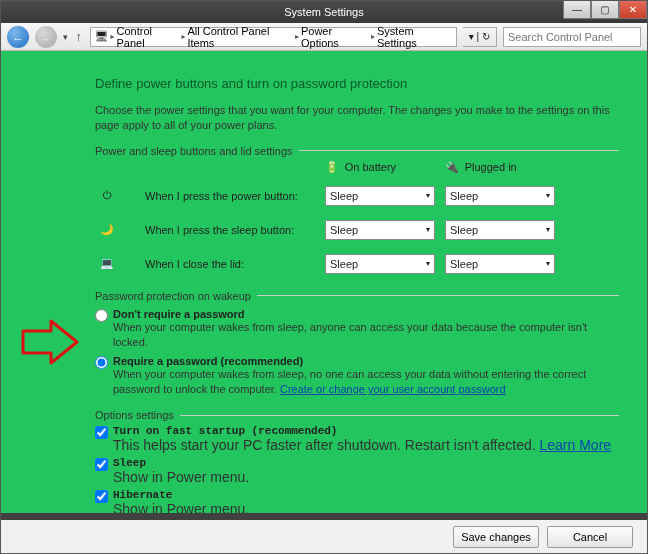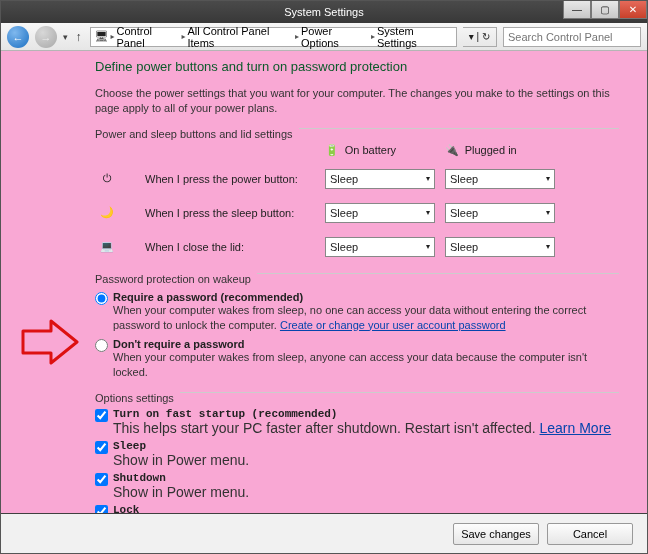--- a/index.html
+++ b/index.html
@@ -1,53 +1,53 @@
 <!DOCTYPE html>
 <html><head>
 <meta charset="utf-8">
 <style>
 * { box-sizing: border-box; margin: 0; padding: 0; font-family: "Segoe UI", Tahoma, sans-serif; }
 body { background: #ccc; width: 648px; height: 554px; overflow: hidden; font-size: 11px; color: #222; }
-.window { background: #f9a8d4; width: 648px; height: 554px; display: flex; flex-direction: column; border: 1px solid #555; }
+.window { background: #22c55e; width: 648px; height: 554px; display: flex; flex-direction: column; border: 1px solid #555; }
 .titlebar { height: 22px; background: linear-gradient(#4a4a4a,#383838); display: flex; align-items: center; justify-content: center; position: relative; }
 .titlebar-text { color: #fff; font-size: 11px; }
 .win-controls { position: absolute; right: 0; top: 0; display: flex; }
 .win-btn { width: 28px; height: 18px; background: linear-gradient(#e8e8e8,#c8c8c8); border: 1px solid #777; border-top: none; display: flex; align-items: center; justify-content: center; font-size: 10px; cursor: pointer; }
 .win-btn.close { background: linear-gradient(#e56a5a,#c8412b); color: #fff; }
 .navbar { height: 28px; background: linear-gradient(#f7f7f7,#e6e6e6); border-bottom: 1px solid #b5b5b5; display: flex; align-items: center; padding: 0 6px; gap: 6px; }
 .nav-arrow { width: 22px; height: 22px; border-radius: 50%; background: radial-gradient(circle at 35% 30%, #7fb8ee, #1b6fc2); display: flex; align-items: center; justify-content: center; color: #fff; font-size: 11px; cursor: pointer; }
 .nav-arrow.disabled { background: radial-gradient(circle at 35% 30%, #d8d8d8, #a8a8a8); color: #eee; }
 .chev-down { font-size: 9px; color: #444; cursor: pointer; }
 .up-arrow { font-size: 12px; color: #333; cursor: pointer; padding: 0 2px; }
 .breadcrumb { flex: 1; height: 20px; background: #fff; border: 1px solid #aaa; display: flex; align-items: center; padding: 0 4px; gap: 2px; font-size: 11px; }
 .bc-item { color: #000; cursor: pointer; }
 .bc-sep { font-size: 8px; color: #555; }
 .refresh-split { width: 34px; height: 20px; border: 1px solid #aaa; border-left: none; display: flex; align-items: center; justify-content: center; gap: 2px; font-size: 10px; cursor: pointer; }
 .search { width: 138px; height: 20px; border: 1px solid #aaa; background: #fff; color: #888; font-size: 11px; padding: 0 4px; }
-.content { flex: 1; overflow: auto; padding: 8px 28px 8px 94px; position: relative; }
+.content { flex: 1; overflow: auto; padding: 25px 28px 8px 94px; position: relative; }
 .heading { color: #0b5a2a; font-size: 13px; font-weight: normal; margin-bottom: 6px; }
 .desc { font-size: 11px; color: #333; margin-bottom: 12px; line-height: 1.35; margin-top: 12px; }
-.section-title { font-size: 11px; color: #333; margin-bottom: 4px; display:flex; gap:6px;}
+.section-title { font-size: 11px; color: #333; margin-bottom: 4px; display:flex; align-items:center; gap:6px;}
 .section-title::after { content:""; flex:1; height:1px; background:#ccc; }
 .power-grid { display: grid; grid-template-columns: 40px 170px 110px 110px; column-gap: 10px; row-gap: 10px; align-items: center; margin-bottom: 14px; }
 .col-head { font-size: 11px; display:flex; align-items:center; gap:6px; }
 .icon-img { width: 24px; height: 24px; display:flex; align-items:center; justify-content:center; }
 .select { height: 20px; border: 1px solid #888; background: #fff; font-size: 11px; padding: 0 4px; display:flex; align-items:center; justify-content:space-between; cursor:pointer; }
 .select .arr { font-size: 8px; }
 .radio-block { padding-left: 18px; margin: 6px 0 2px; position: relative; }
 .radio-block input[type=radio] { position:absolute; left:0; top:1px; }
 .radio-label { font-weight: bold; font-size: 11px; }
 .radio-sub { font-size: 11px; color: #333; line-height: 1.35; }
 .link { color: #0645ad; text-decoration: underline; cursor:pointer; }
 .arrow-callout { position: absolute; left: 20px; top: 268px; width: 58px; height: 46px; }
 .check-block { padding-left: 18px; margin: 4px 0 2px; position: relative; }
 .check-block input[type=checkbox]{ position:absolute; left:0; top:1px; }
 .check-label { font-weight:bold; font-size:11px;font-family:Liberation Mono, monospace; }
 .check-sub { font-size:14px; color:#333; }
-.footer { height: 40px; background: #f1f1f1; border-top: 1px solid #404040; display:flex; align-items:center; justify-content:flex-end; padding: 0 14px; gap: 8px; }
+.footer { height: 40px; background: #f1f1f1; border-top: 7px solid #404040; display:flex; align-items:center; justify-content:flex-end; padding: 0 14px; gap: 8px; }
 .btn { min-width: 86px; height: 22px; background: linear-gradient(#fdfdfd,#e6e6e6); border: 1px solid #999; border-radius: 2px; font-size: 11px; cursor: pointer; }
 </style>
 </head>
 <body>
 
 <div class="window">
   <div class="titlebar">
     <span class="titlebar-text">System Settings</span>
     <div class="win-controls">
       <div class="win-btn">—</div>
@@ -133,31 +133,31 @@
           <span>Sleep</span>
           <span class="arr">▾</span>
         </div>
     </div>
 
     <div class="section-title">
         <span>Password protection on wakeup</span>
       </div>
 
     <div class="radio-block">
+      <input type="radio" name="pw" style="">
+      <div class="radio-label">Don't require a password</div>
+      <div class="radio-sub">When your computer wakes from sleep, anyone can access your data because the computer isn't locked.</div>
+    </div>
+
+    <div class="radio-block">
       <input type="radio" name="pw" checked="" style="">
       <div class="radio-label">Require a password (recommended)</div>
       <div class="radio-sub">
         <span>When your computer wakes from sleep, no one can access your data without entering the correct password to unlock the computer. </span><span class="link">Create or change your user account password</span>
       </div>
-    </div>
-
-    <div class="radio-block">
-      <input type="radio" name="pw" style="">
-      <div class="radio-label">Don't require a password</div>
-      <div class="radio-sub">When your computer wakes from sleep, anyone can access your data because the computer isn't locked.</div>
     </div>
 
     <div style="height:10px"></div>
     <div class="section-title">
         <span>Options settings</span>
       </div>
 
     <div class="check-block">
       <input type="checkbox" checked="" style="">
       <div class="check-label">Turn on fast startup (recommended)</div>
@@ -165,21 +165,21 @@
         <span>This helps start your PC faster after shutdown. Restart isn't affected. </span><span class="link">Learn More</span>
       </div>
     </div>
     <div class="check-block">
       <input type="checkbox" checked="" style="">
       <div class="check-label">Sleep</div>
       <div class="check-sub">Show in Power menu.</div>
     </div>
     <div class="check-block">
       <input type="checkbox" checked="" style="">
-      <div class="check-label">Shutdown</div>
+      <div class="check-label">Hibernate</div>
       <div class="check-sub">Show in Power menu.</div>
     </div>
     <div class="check-block">
       <input type="checkbox" checked="" style="">
       <div class="check-label">Lock</div>
       <div class="check-sub">Show in account picture menu.</div>
     </div>
 
   </div>
 

